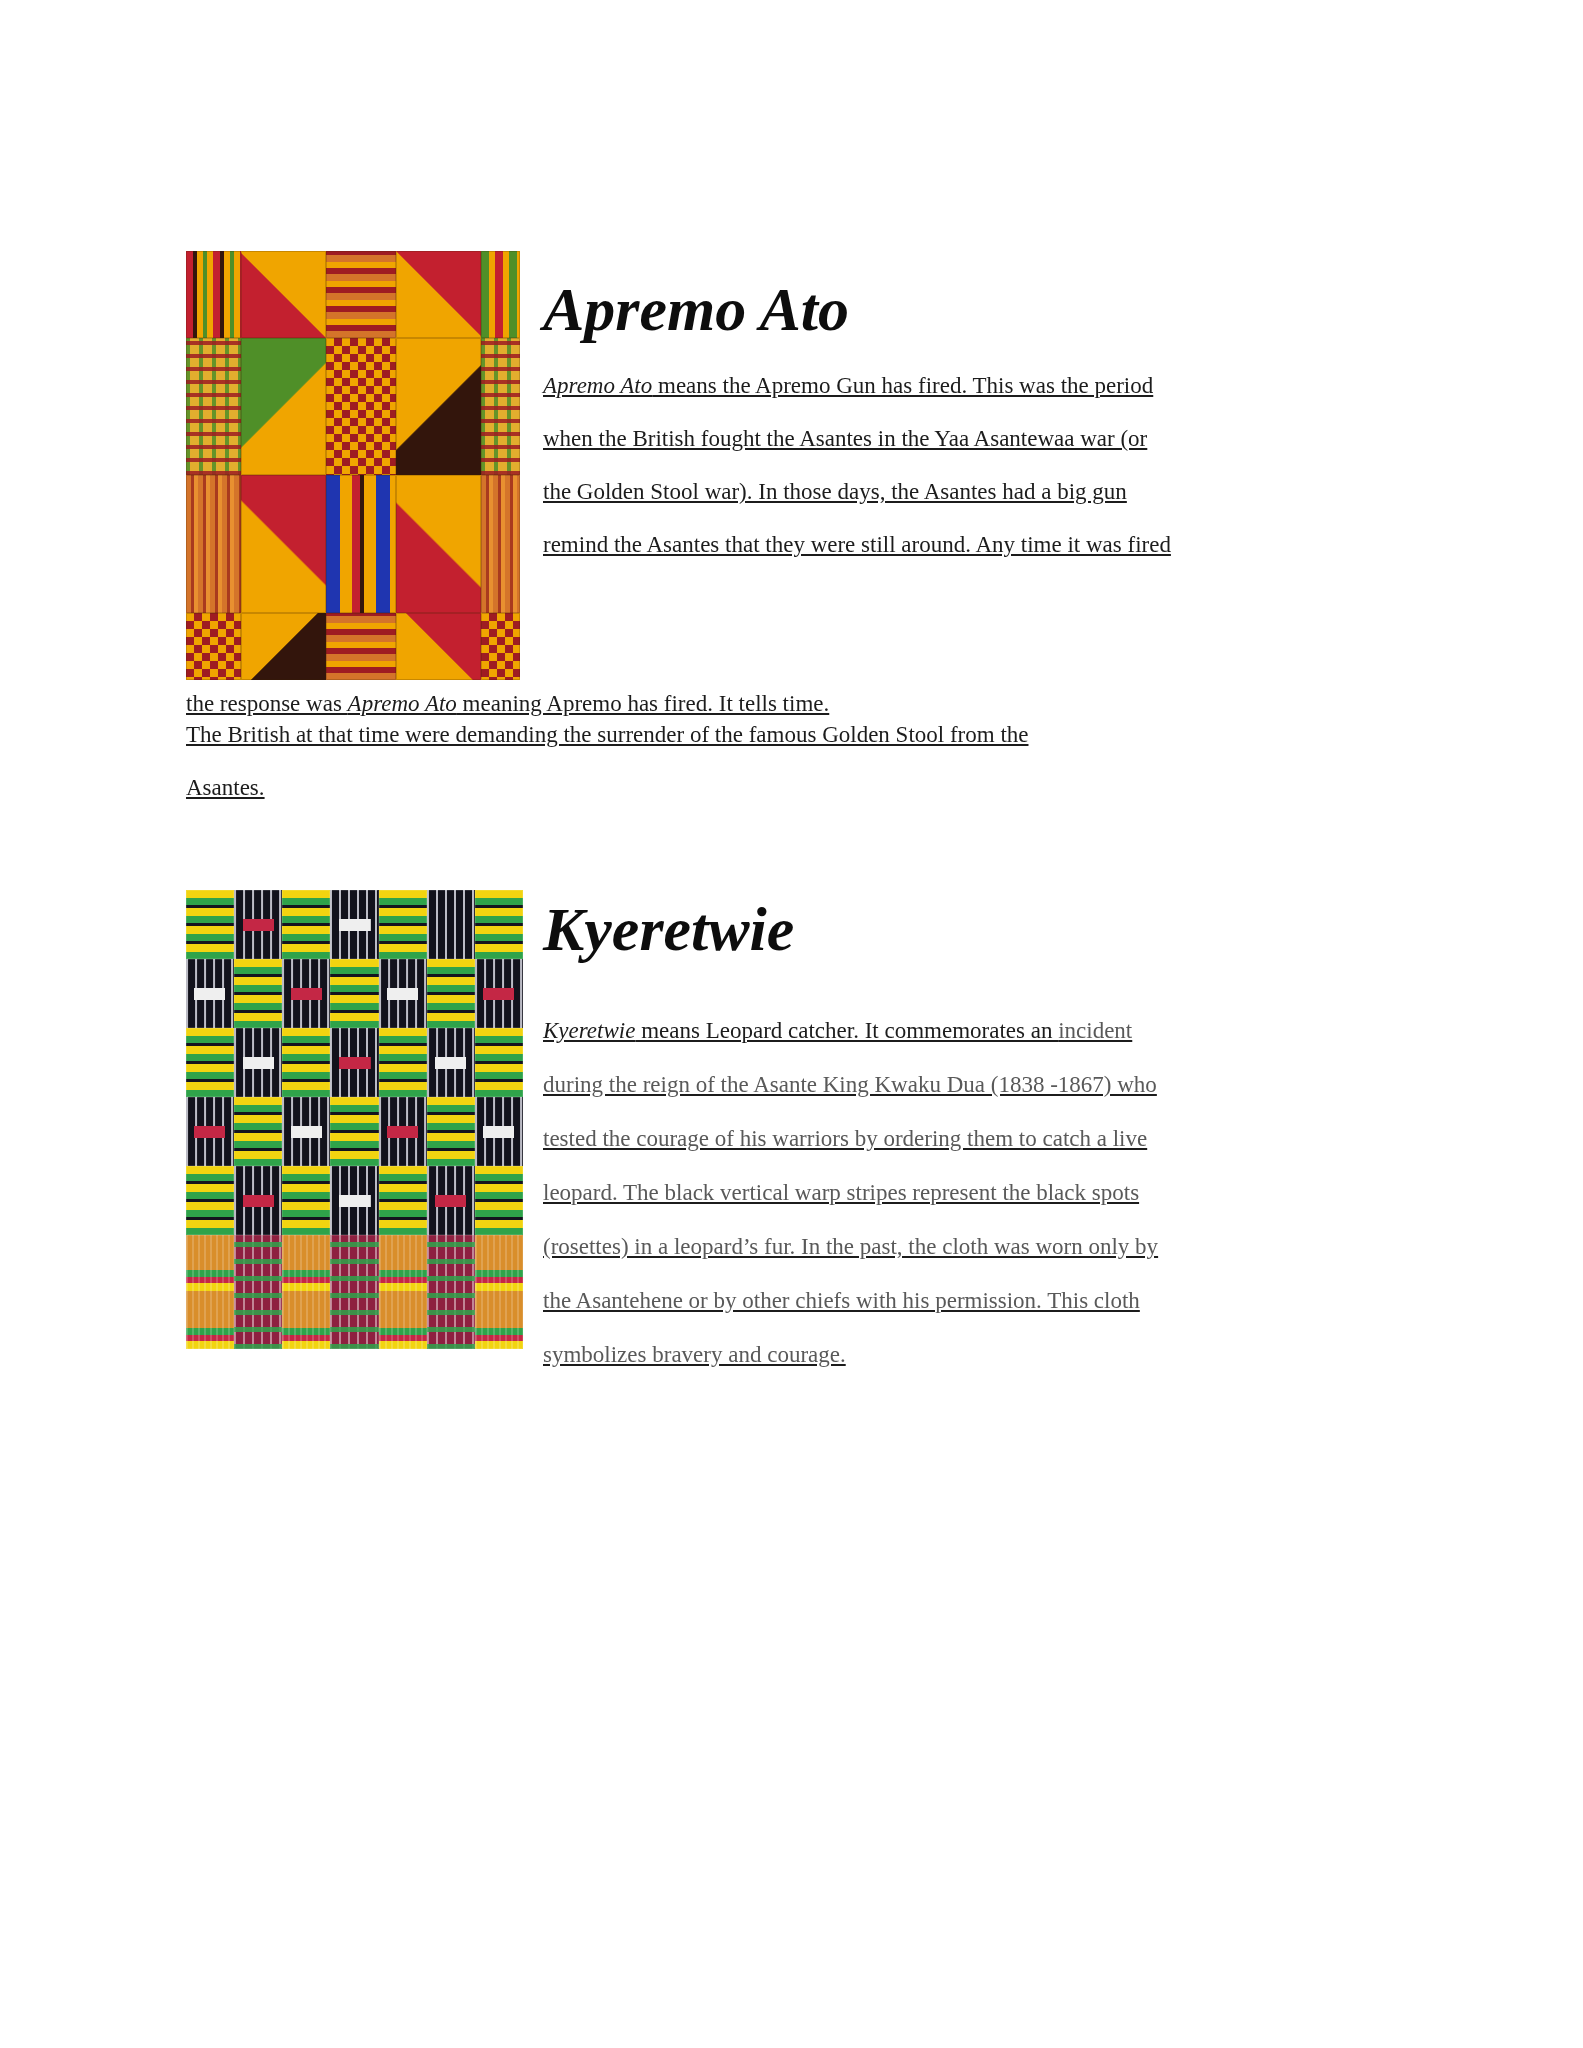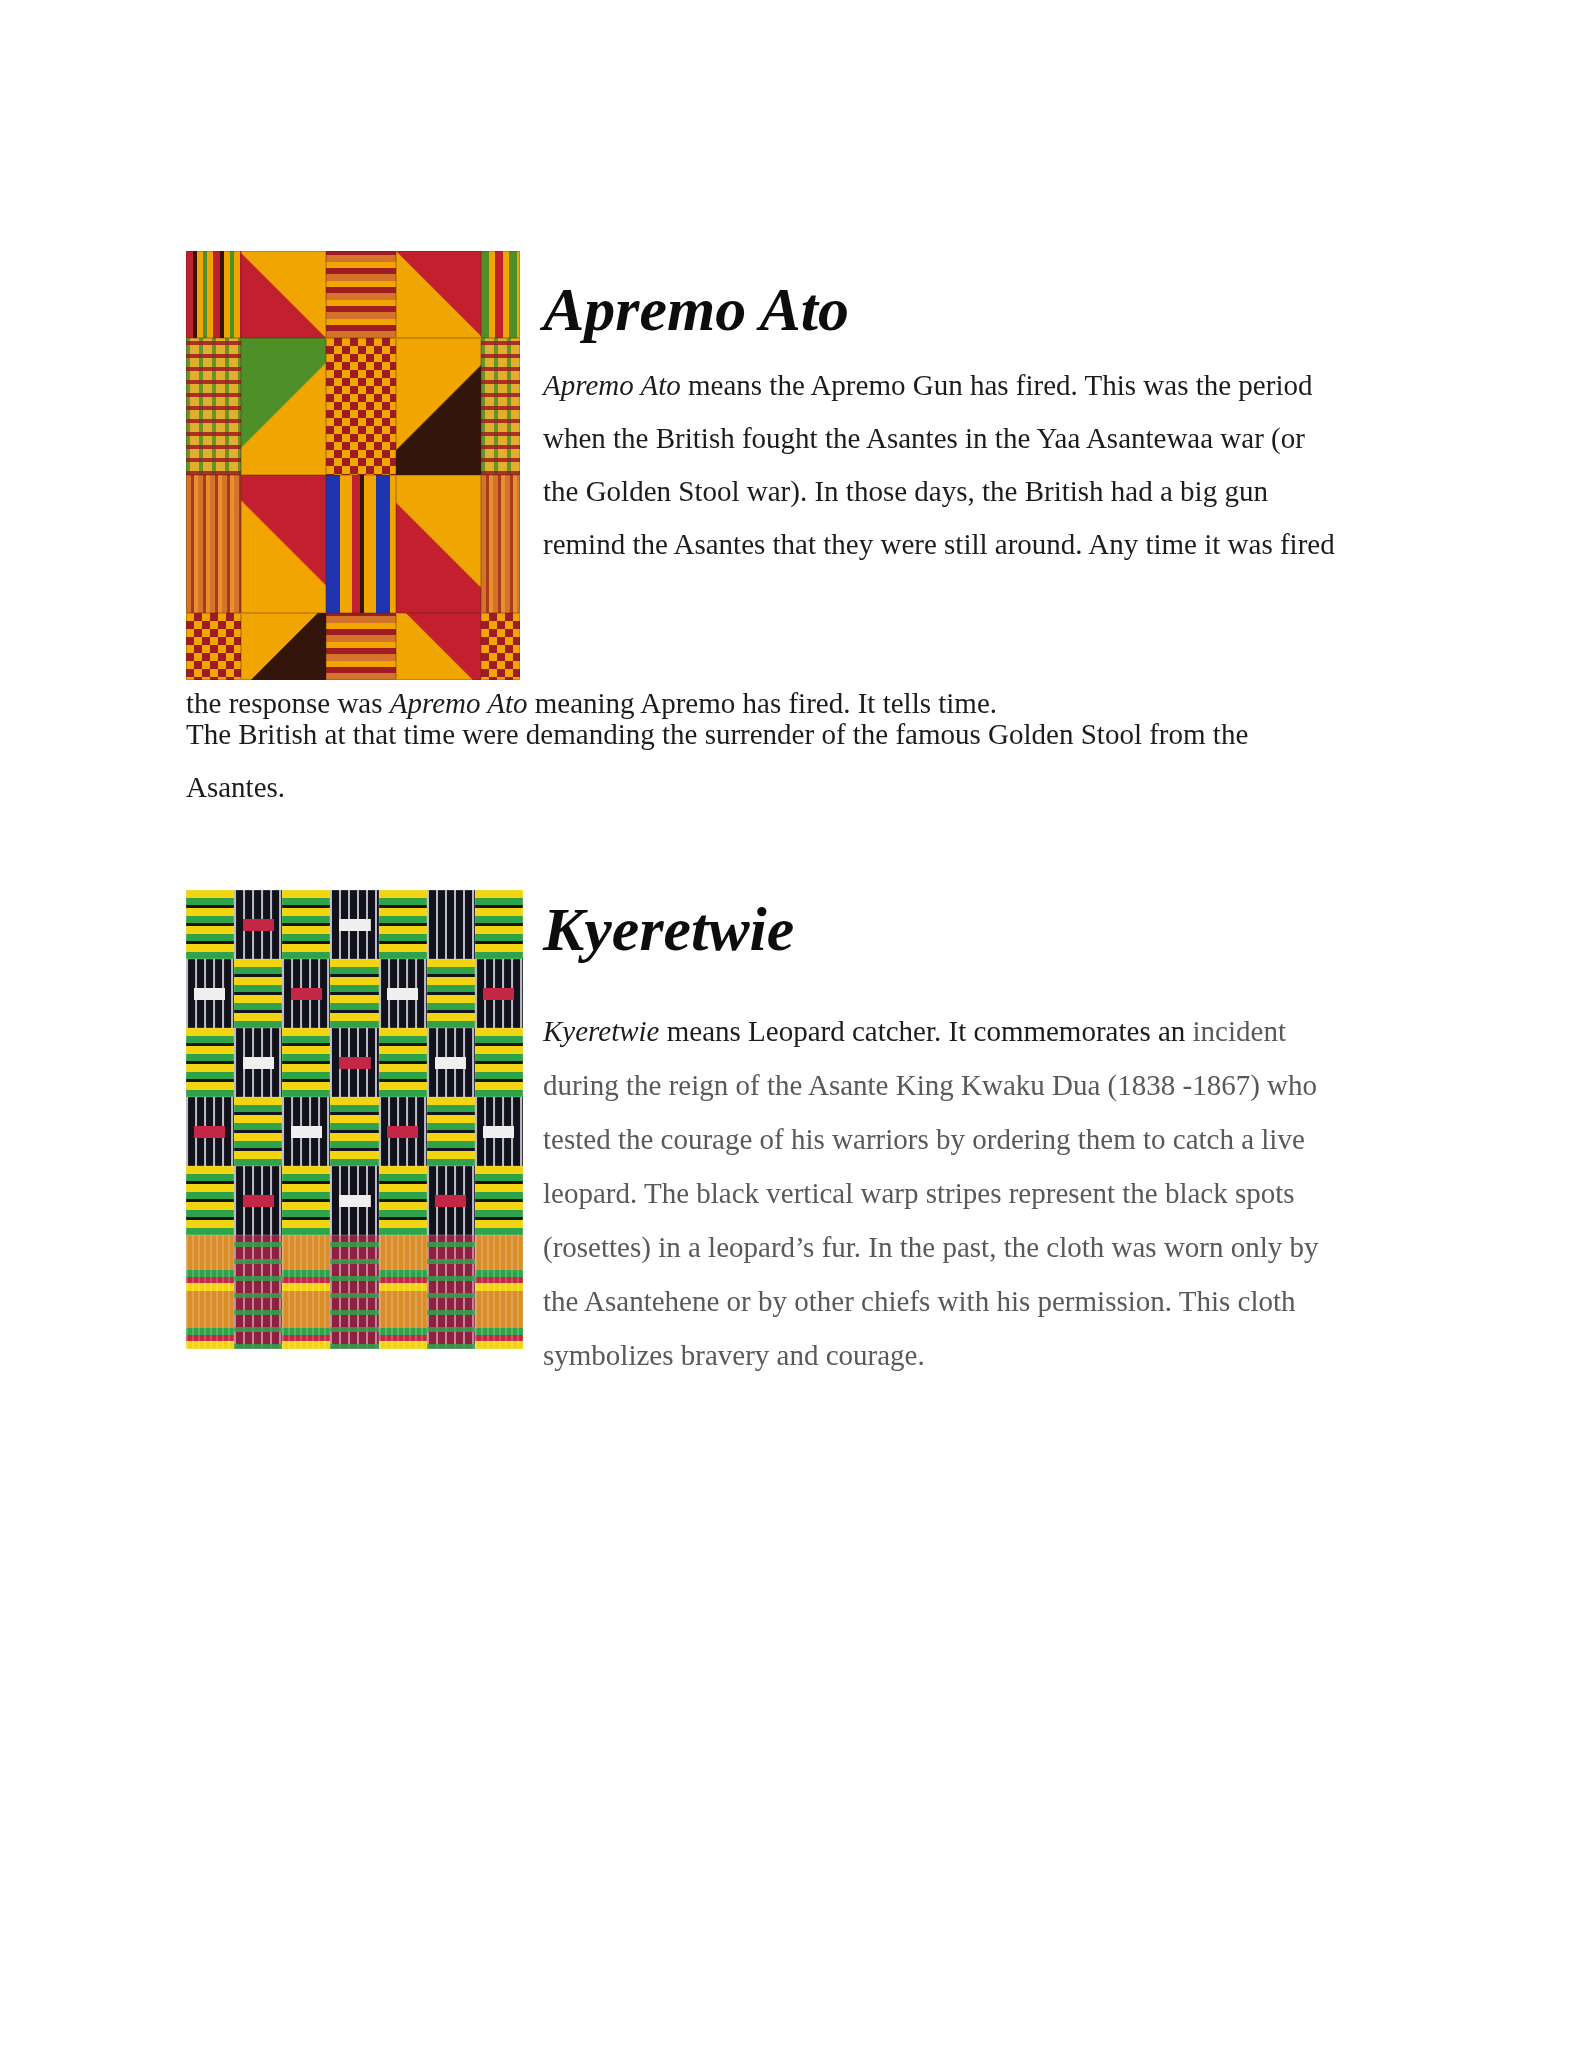--- a/index.html
+++ b/index.html
@@ -16,23 +16,24 @@
     position:absolute;
     font-size:62px;
     font-weight:bold;
     font-style:italic;
     line-height:72px;
     white-space:nowrap;
     color:#0d0d0d;
   }
   .textblock{position:absolute;}
   .textblock .line{
-    font-size:29px;
+    font-size:23px;
     line-height:53px;
     white-space:nowrap;
+    text-decoration:underline;
   }
   .textblock.tall .line{line-height:54px;}
   .it{font-style:italic;}
   .gray{color:#595959;margin-top:36px;}
 
   
   .cloth{position:absolute;display:grid;}
   #cloth1{
     left:186px;top:251px;width:334px;height:429px;
     grid-template-columns:55px 85px 70px 85px 1fr;
@@ -104,21 +105,21 @@
       <div class="patch p-hband"></div>
       <div class="patch p-stair-r2"></div>
       <div class="patch p-check"></div>
     </div>
 
   <div class="heading" style="left:543px;top:273px;">Apremo Ato</div>
 
   <div class="textblock" style="left:543px;top:359px;">
       <div class="line"><span class="it">Apremo Ato</span><span> means the Apremo Gun has fired. This was the period</span></div>
       <div class="line"><span>when the British fought the Asantes in the Yaa Asantewaa war (or</span></div>
-      <div class="line"><span>the Golden Stool war). In those days, the British had a big gun</span></div>
+      <div class="line"><span>the Golden Stool war). In those days, the Asantes had a big gun</span></div>
       <div class="line"><span>remind the Asantes that they were still around. Any time it was fired</span></div>
     </div>
 
   <div class="textblock" style="left:186px;top:677px;text-align:right;">
       <div class="line"><span>the response was </span><span class="it">Apremo Ato</span><span> meaning Apremo has fired. It tells time.</span></div>
     </div>
 
   <div class="textblock" style="left:186px;top:708px;">
       <div class="line"><span>The British at that time were demanding the surrender of the famous Golden Stool from the</span></div>
       <div class="line"><span>Asantes.</span></div>

